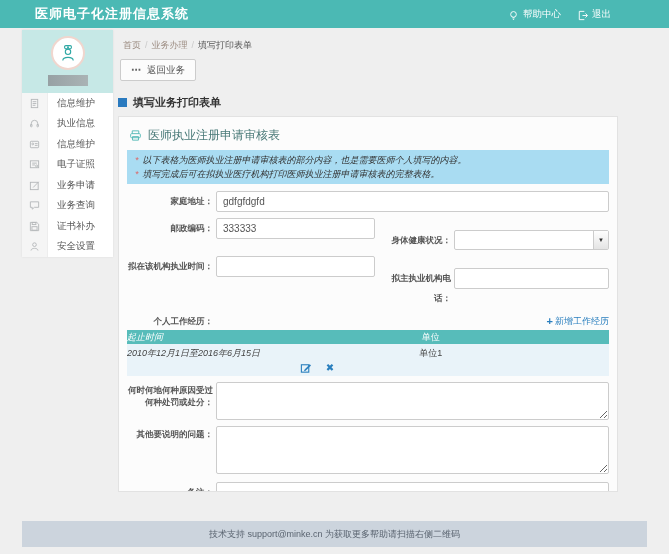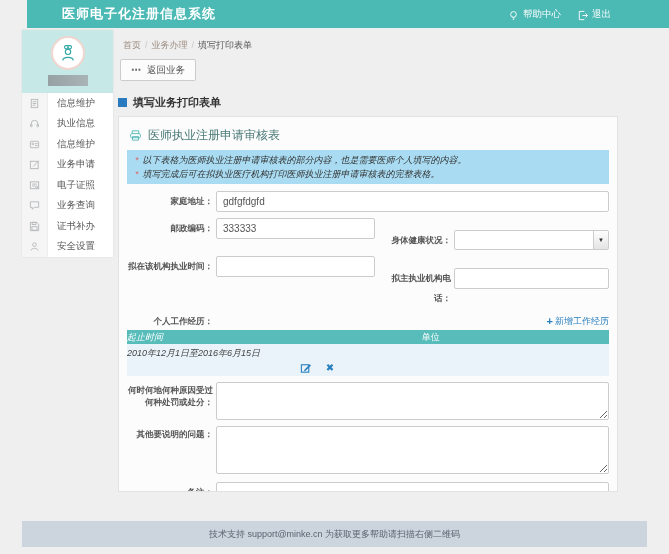--- a/index.html
+++ b/index.html
@@ -1,21 +1,21 @@
 <!DOCTYPE html>
 <html><head>
 <meta charset="utf-8">
 <style>
   * { margin:0; padding:0; box-sizing:border-box; }
   html,body { background:#ffffff; }
   body { font-family:"Liberation Sans","DejaVu Sans",sans-serif; }
   .screen { position:relative; width:669px; height:554px; background:#efefef; overflow:hidden; }
 
   
-  .app-header { position:absolute; top:0; left:0; right:0; height:28px; background:#4bb9b4;margin-left:27px; }
+  .app-header { position:absolute; top:0; left:0; right:0; height:28px; background:#4bb9b4; }
   .app-title { position:absolute; left:35px; top:0; line-height:28px; font-size:13px; font-weight:bold; color:#fff; letter-spacing:1px; }
   .header-right { position:absolute; right:58px; top:0; height:28px; display:flex; align-items:center; gap:16px; }
   .h-item { display:flex; align-items:flex-end; gap:4px; font-size:9.5px; color:#fff; cursor:pointer; }
 
   
   .sidebar { position:absolute; left:22px; top:30px; width:91px; background:#fff; box-shadow:0 0 2px rgba(0,0,0,.08); }
   .avatar-block { height:63px; background:#c6e8e6; display:flex; flex-direction:column; align-items:center; }
   .avatar { width:34px; height:34px; margin-top:6px; background:#fff; border:2px solid #f0d6ce; border-radius:50%; display:flex; align-items:center; justify-content:center; }
   .name-ph { width:40px; height:11px; margin-top:5px; background:linear-gradient(90deg,#97a1a4,#aab3b5); }
   .menu-item { display:flex; align-items:center; height:20.5px; cursor:pointer; }
@@ -134,35 +134,35 @@
               <rect x="1.5" y="2.5" width="9" height="7" rx=".8"></rect>
               <circle cx="4.1" cy="5.4" r="1"></circle>
               <path d="M6.4 5h3M6.4 7h3"></path>
             </svg>
           </span>
         <span class="menu-label">信息维护</span>
       </div>
       <div class="menu-item">
         <span class="menu-ico">
             <svg width="11" height="11" viewBox="0 0 12 12" fill="none" stroke="#b5b8ba" stroke-width="1">
-              <rect x="1.5" y="2.5" width="8.5" height="8"></rect>
-              <path d="M4.5 8.2 10.5 2"></path>
-            </svg>
-          </span>
-        <span class="menu-label">业务申请</span>
-      </div>
-      <div class="menu-item">
-        <span class="menu-ico">
-            <svg width="11" height="11" viewBox="0 0 12 12" fill="none" stroke="#b5b8ba" stroke-width="1">
               <rect x="1.5" y="2" width="9" height="7.5"></rect>
               <path d="M3.5 4.5h5M3.5 6.5h3"></path>
               <circle cx="8.3" cy="7.6" r="1.1"></circle>
             </svg>
           </span>
         <span class="menu-label">电子证照</span>
+      </div>
+      <div class="menu-item">
+        <span class="menu-ico">
+            <svg width="11" height="11" viewBox="0 0 12 12" fill="none" stroke="#b5b8ba" stroke-width="1">
+              <rect x="1.5" y="2.5" width="8.5" height="8"></rect>
+              <path d="M4.5 8.2 10.5 2"></path>
+            </svg>
+          </span>
+        <span class="menu-label">业务申请</span>
       </div>
       <div class="menu-item">
         <span class="menu-ico">
             <svg width="11" height="11" viewBox="0 0 12 12" fill="none" stroke="#b5b8ba" stroke-width="1">
               <path d="M1.5 2h9v6H6L3.5 10V8H1.5z"></path>
             </svg>
           </span>
         <span class="menu-label">业务查询</span>
       </div>
       <div class="menu-item">
@@ -266,20 +266,21 @@
         <span class="wc1">
           <div>2010年12月1日至2016年6月15日</div>
           <div class="row-icons">
             <svg class="edit-ic" width="12" height="12" viewBox="0 0 13 13">
                 <rect x="1.5" y="3" width="8" height="8" fill="none" stroke="#2a7fbe" stroke-width="1.2"></rect>
                 <path d="M4.8 8.3 10.6 2.5l1.3 1.3-5.8 5.8-1.8.5z" fill="#2a7fbe"></path>
               </svg>
             <span class="del-x">✖</span>
           </div>
         </span>
+        <span class="wc2">单位1</span>
       </div>
     </div>
 
     <div class="frow">
       <span class="flabel multi">何时何地何种原因受过何种处罚或处分：</span>
       <span class="fctrl">
           <textarea class="ta ta1" style=""></textarea>
         </span>
     </div>
 

